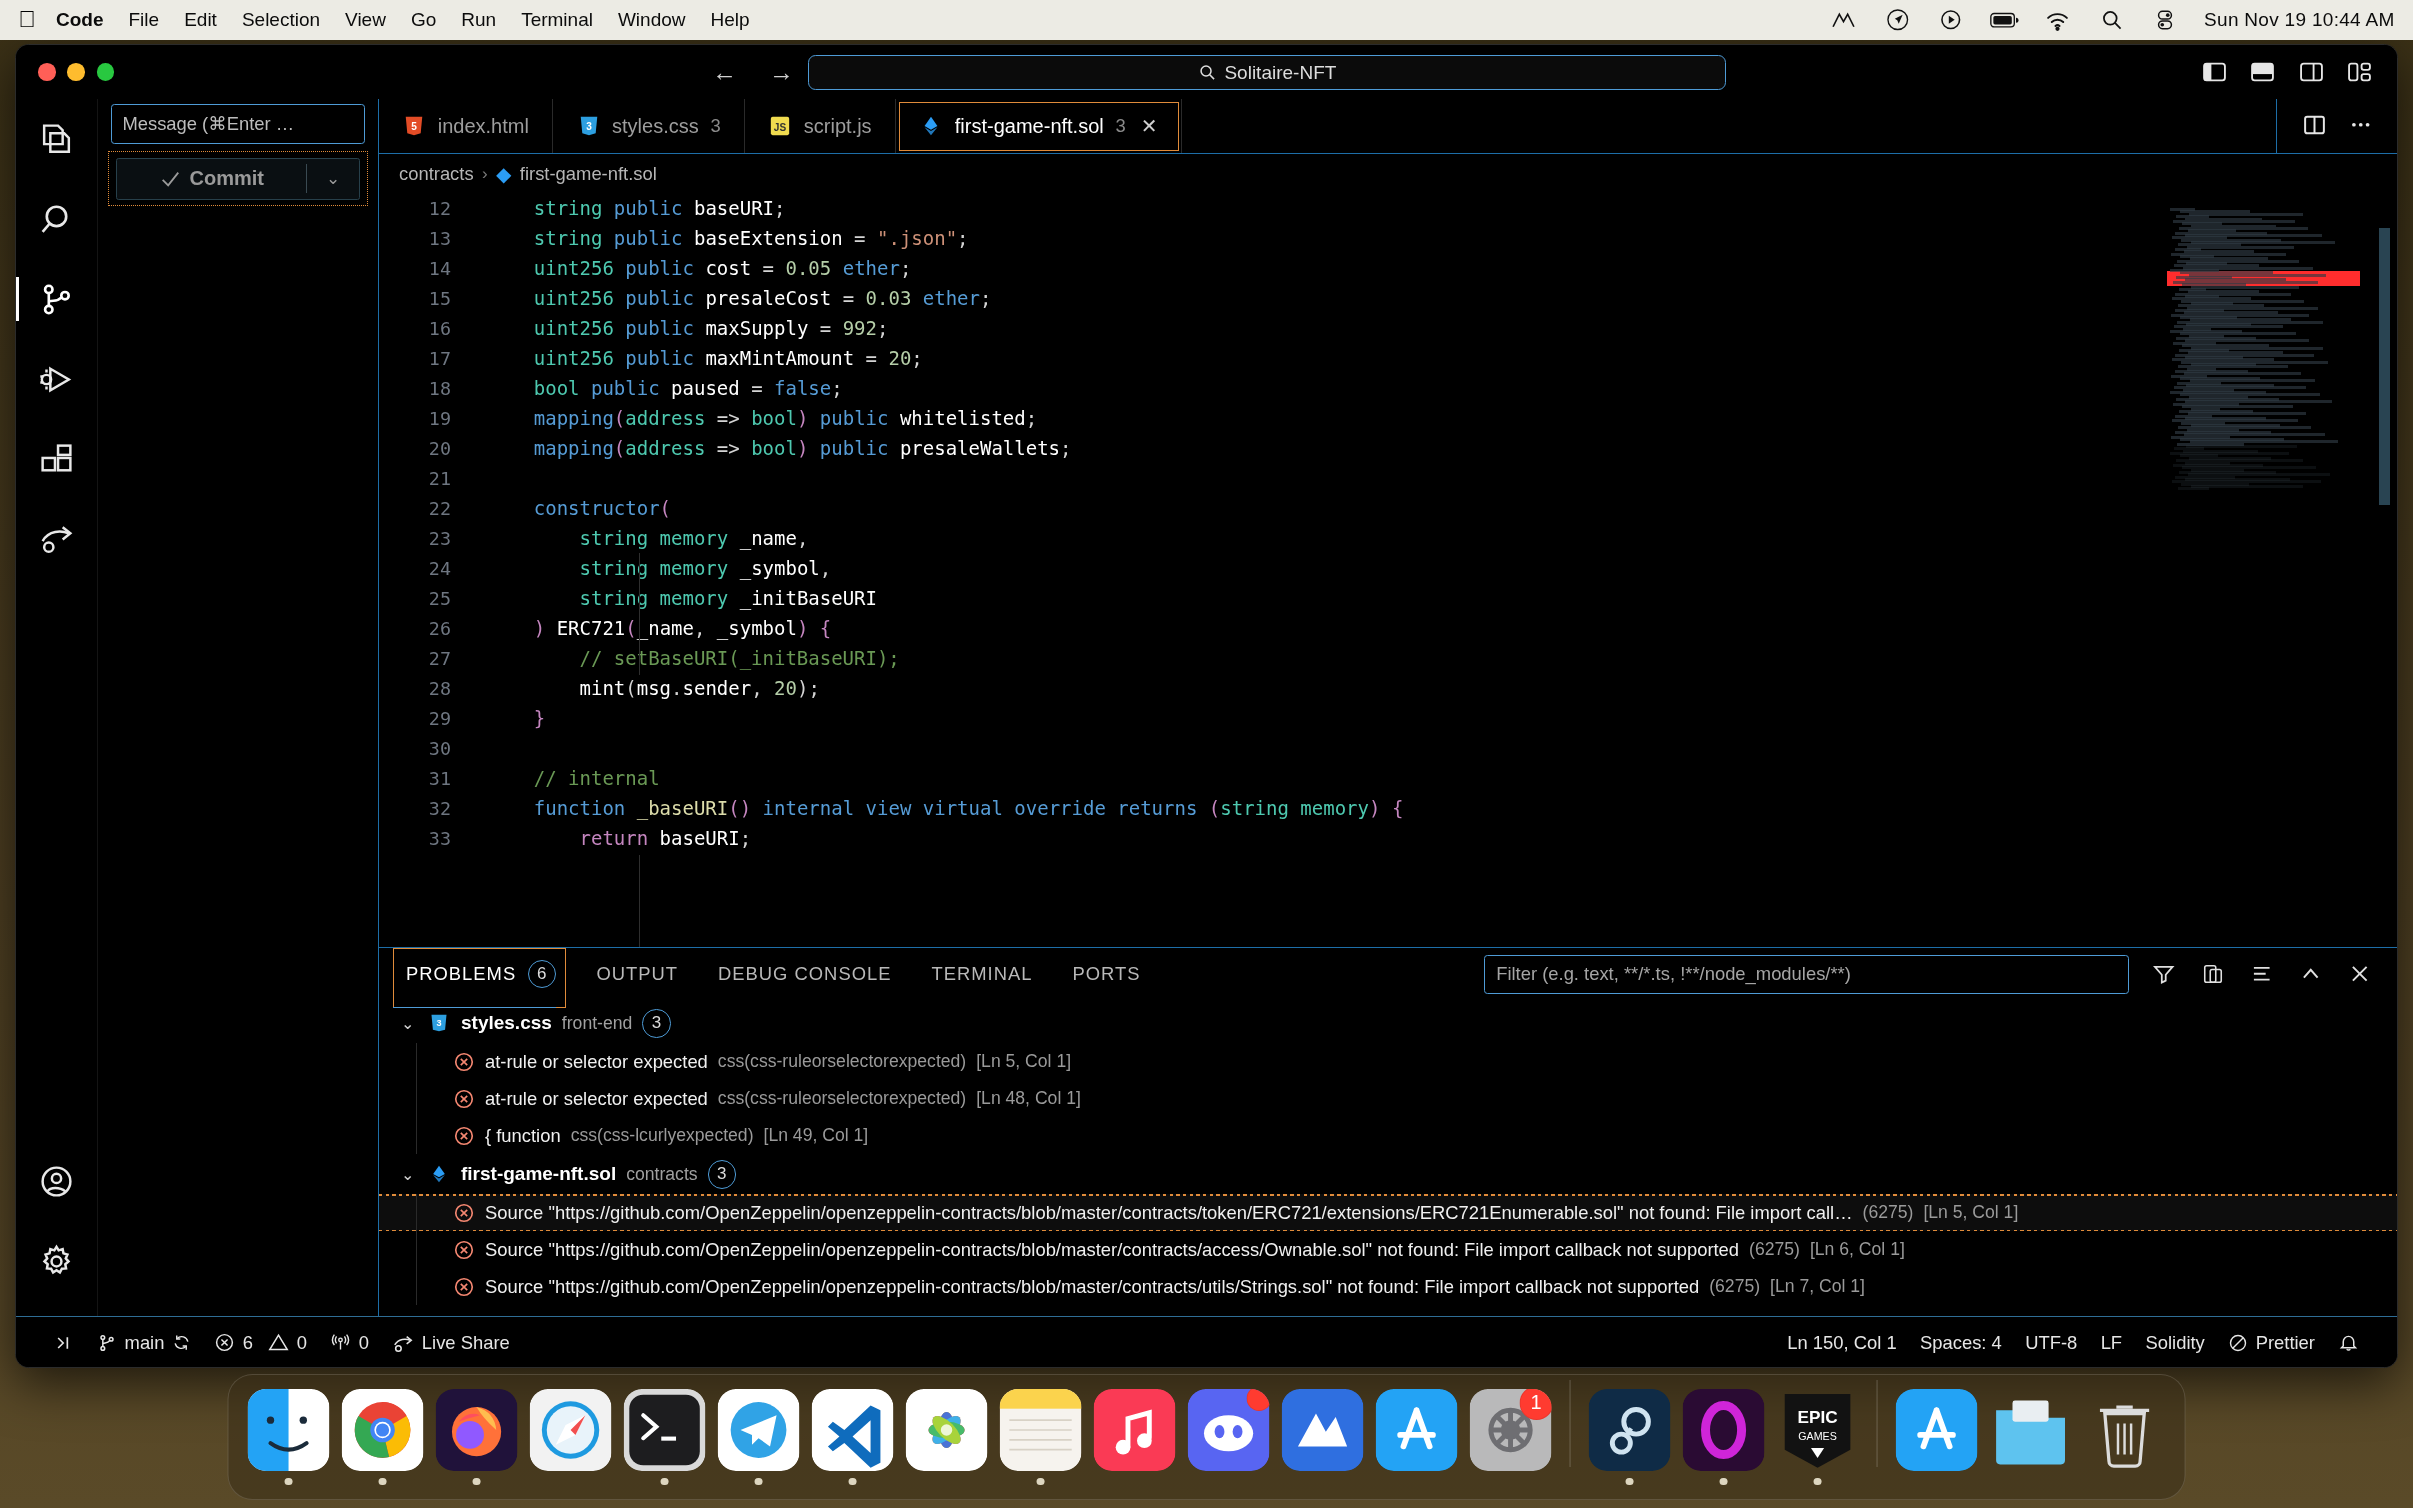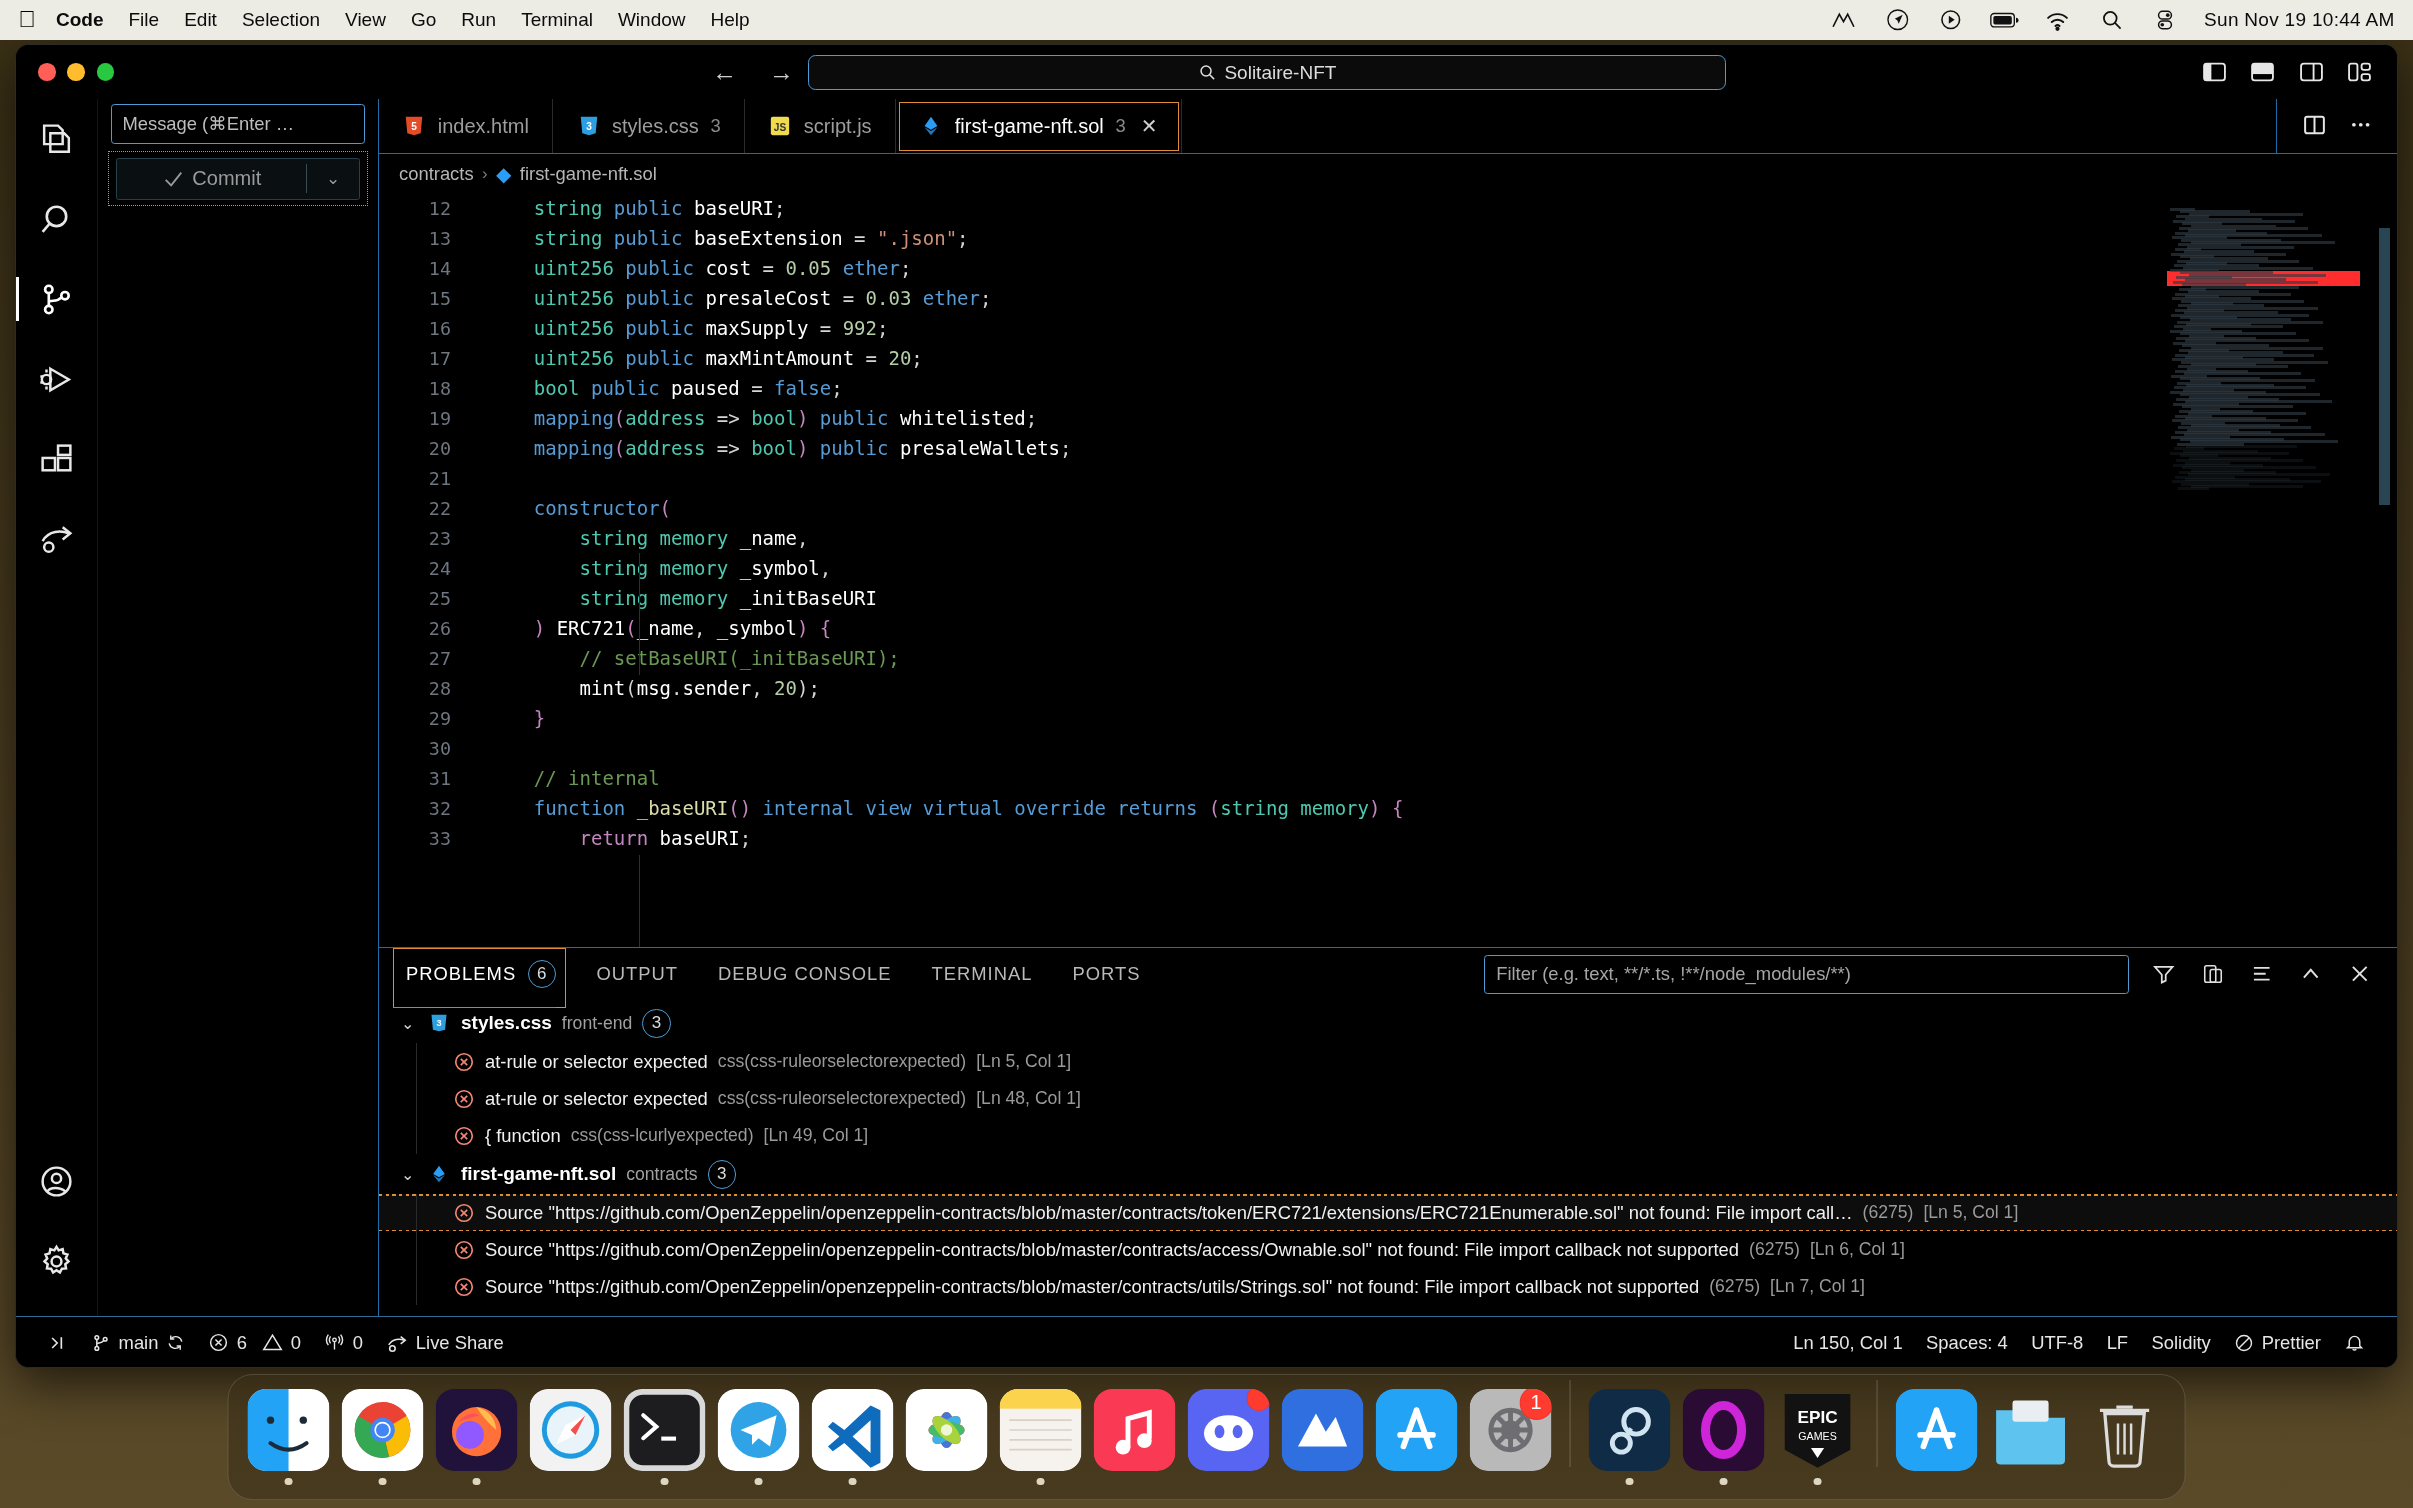--- a/index.html
+++ b/index.html
@@ -82,21 +82,21 @@
   }
   #commit-msg span{ color:#bdbdbd; font-size:18.4px; white-space:nowrap; overflow:hidden; }
   #commit-wrap{
     margin:6.7px 10px 0 10px; padding:5.9px 3.4px;
     border:1.7px dotted #e08b3a;
   }
   #commit-btn{
     height:42px; margin:0 3.4px; border:0.8px solid #27404b;
     display:flex; align-items:center; border-radius:2.5px; background:#0a0f12;
   }
-  #commit-btn .cb-main{ flex:1; display:flex; align-items:center; justify-content:center; gap:8.4px; color:#9a9a9a; font-size:20px; }
+  #commit-btn .cb-main{ flex:1; display:flex; align-items:center; justify-content:center; gap:8.4px; color:#9a9a9a; font-size:20px;font-weight:bold; }
   #commit-btn .cb-div{ width:0.8px; height:28.5px; background:#3a4a52; }
   #commit-btn .cb-drop{ width:52px; display:flex; align-items:center; justify-content:center; color:#9a9a9a; font-size:17px; }
 
   
   #editorcol{ flex:1; display:flex; flex-direction:column; background:#000; min-width:0; }
 
   
   #tabbar{ height:55px; background:#000; display:flex; align-items:stretch; position:relative; border-bottom:0.8px solid #1d6ea8;}
   .tab{
     display:flex; align-items:center; gap:11.7px; padding:0 23.5px;
@@ -172,21 +172,21 @@
     background:repeating-linear-gradient(90deg,#e08b3a 0 3.4px,transparent 3.4px 6.7px); }
   .errico{ width:22px; height:22px; flex:none; }
   .pmsg{ color:#f0f0f0; font-size:18.4px; white-space:nowrap; overflow:hidden; text-overflow:ellipsis; }
   .pcode{ color:#9a9a9a; font-size:17.6px; white-space:nowrap; }
   .ploc{ color:#9a9a9a; font-size:17.6px; white-space:nowrap; }
   .vline{ position:absolute; left:37px; top:0; bottom:0; width:0.8px; background:#2a2a2a; }
 
   
   #statusbar{
     height:52px; background:#000; border-top:0.8px solid #2e6d95;
-    display:flex; align-items:center; padding:0 20px; gap:0;
+    display:flex; align-items:center; padding:0 26px; gap:0;
   }
   .sb-item{ display:flex; align-items:center; gap:7.5px; color:#e6e6e6; font-size:18.4px; padding:0 11.7px; white-space:nowrap; }
   .sb-right{ margin-left:auto; display:flex; align-items:center; }
 
   
   #dock{
     position:absolute; left:50%; transform:translateX(-50%);
     bottom:8.4px; height:126px; display:flex; align-items:flex-end; gap:0;
     background:rgba(58,46,24,.58); border:0.8px solid rgba(255,255,255,.14);
     border-radius:25px; padding:8.4px 13.4px 13.4px 13.4px;

